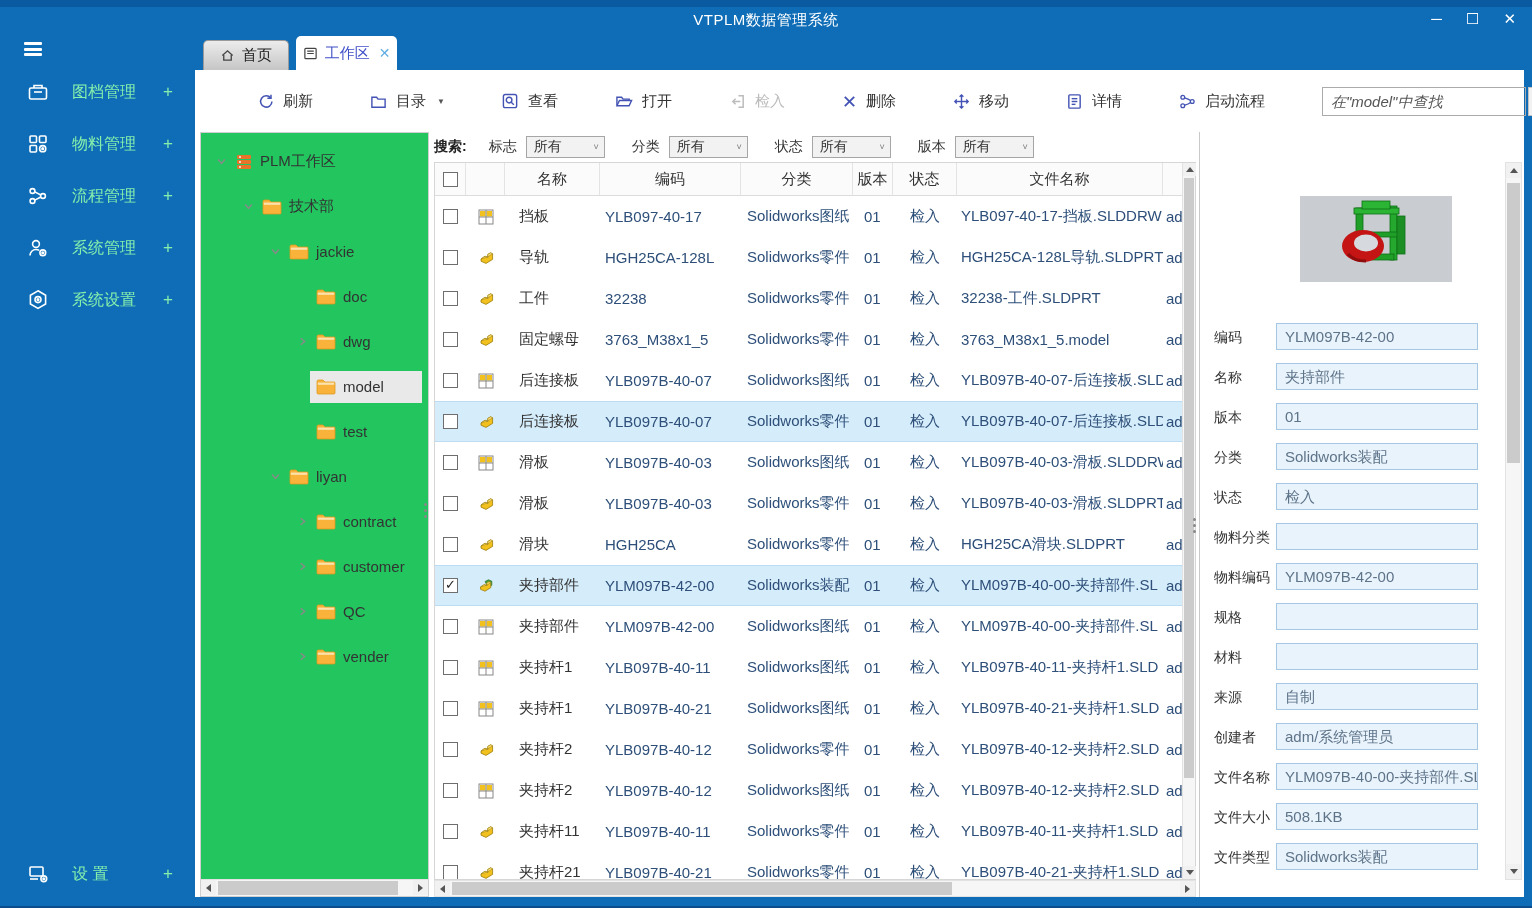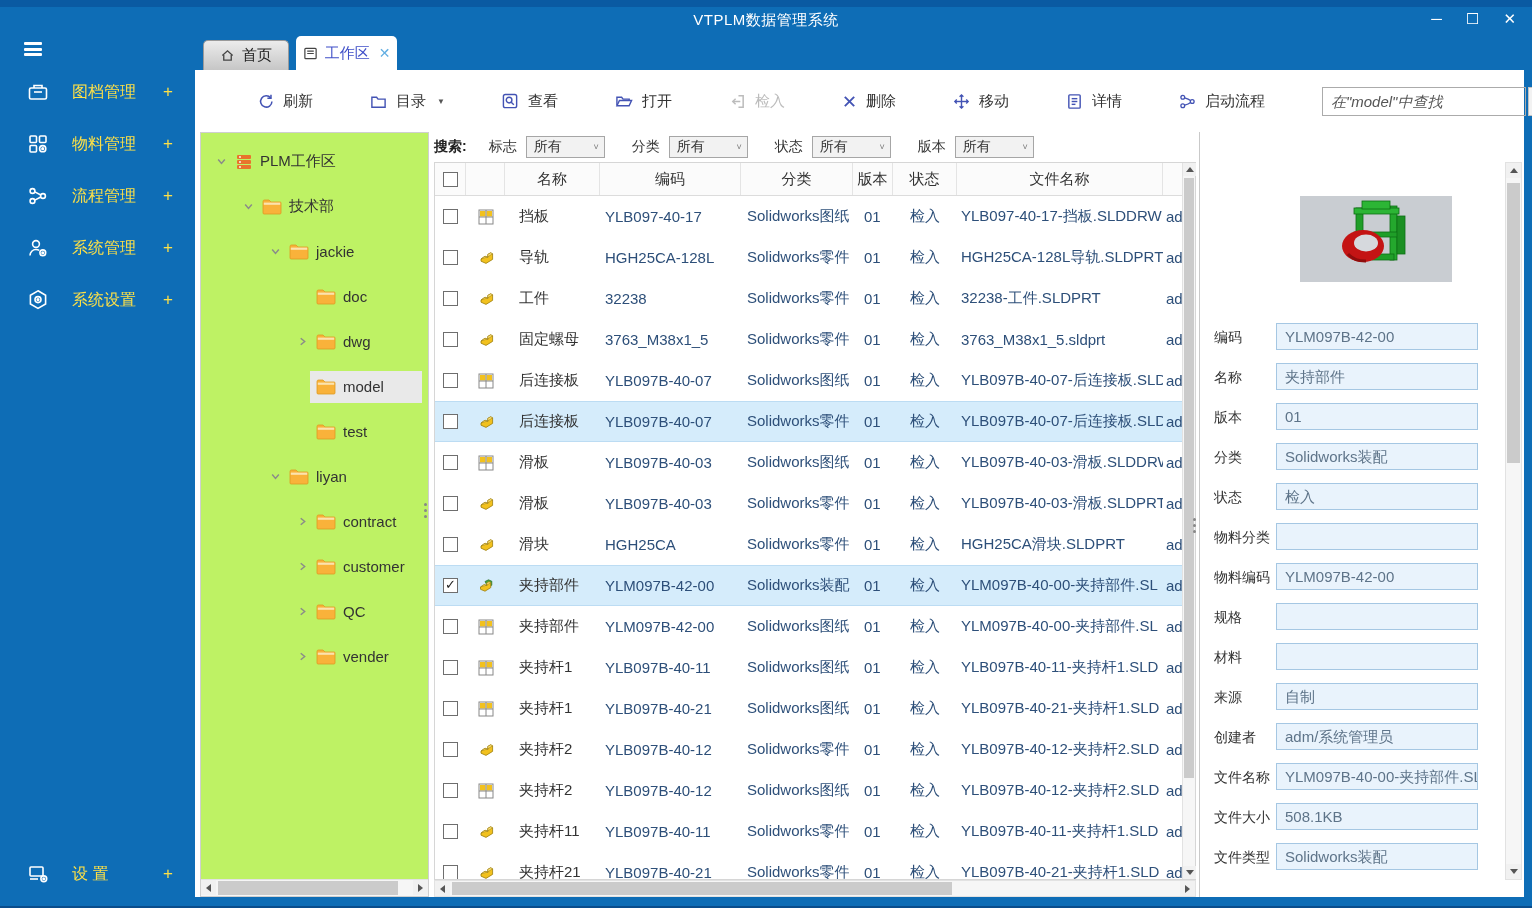--- a/index.html
+++ b/index.html
@@ -4,21 +4,21 @@
 <style>
   html,body{margin:0;padding:0;background:#444;}
   *{box-sizing:border-box;font-family:"Liberation Sans","DejaVu Sans",sans-serif;}
   .app{position:relative;width:1532px;height:908px;background:#0e6db6;overflow:hidden;}
   .topstrip{position:absolute;left:0;top:0;width:100%;height:7px;background:#0a5aa2;}
   .title{position:absolute;top:11px;left:0;width:100%;text-align:center;color:#fff;font-size:15px;letter-spacing:.5px;}
   .win-controls{position:absolute;right:16px;top:10px;display:flex;gap:24px;color:#fff;font-size:15px;}
   .win-controls span{cursor:default;line-height:18px;}
 
   
-  .sidebar{position:absolute;left:0;top:36px;width:195px;bottom:0;color:#fde047;}
+  .sidebar{position:absolute;left:0;top:36px;width:195px;bottom:0;color:#86efac;}
   .hamburger{position:absolute;left:24px;top:6px;width:18px;height:14px;display:flex;flex-direction:column;justify-content:space-between;}
   .hamburger span{height:3px;background:#fff;border-radius:1px;}
   .nav{position:absolute;top:30px;left:0;right:0;}
   .nav-item{display:flex;align-items:center;height:52px;padding:0 22px 0 26px;font-size:16px;}
   .nav-item svg{flex:0 0 24px;}
   .nav-label{margin-left:22px;}
   .nav-plus{margin-left:auto;font-size:17px;}
   .nav-bottom{position:absolute;bottom:8px;left:0;right:0;}
 
   
@@ -39,21 +39,21 @@
   .tb-btn .caret{font-size:8px;color:#555;margin-left:2px;}
   .tb-btn.disabled{color:#bcbcbc;}
   .search-group{margin-left:auto;margin-right:14px;display:flex;align-items:center;}
   .search-box{width:204px;height:29px;border:1px solid #ababab;display:flex;align-items:center;}
   .search-box input{border:none;outline:none;width:100%;height:100%;padding:0 8px;font-size:15px;background:transparent;}
   .search-box input::placeholder{font-style:italic;color:#555;}
   .mini-btn{height:29px;background:#f2f2f2;border:1px solid #c3c3c3;display:flex;align-items:center;justify-content:center;}
   .btn-find{width:26px;margin-left:2px;}
 
   
-  .tree-panel{position:absolute;left:5px;top:62px;width:229px;height:765px;border:1px solid #cfcfcf;overflow:hidden;background:#bef264;}
+  .tree-panel{position:absolute;left:5px;top:62px;width:229px;height:765px;border:1px solid #cfcfcf;overflow:hidden;background:#22c55e;}
   .tree-list{position:absolute;top:6px;left:0;right:0;}
   .tree-node{display:flex;align-items:center;height:45px;font-size:15px;color:#333;}
   .chev{width:16px;display:flex;align-items:center;justify-content:center;flex:0 0 16px;}
   .node-core{flex:1;display:flex;align-items:center;gap:7px;height:32px;padding:0 6px;margin-right:6px;}
   .node-core.sel{background:#e9e9e9;}
   .splitter-dots{position:absolute;display:flex;flex-direction:column;gap:3px;}
   .splitter-dots i{width:3px;height:3px;background:#888;border-radius:50%;}
   .sd1{left:229px;top:433px;}
   .sd2{left:998px;top:448px;}
 
@@ -639,21 +639,21 @@
                   <path d="M3 9 7 6.2 9.8 7.4 9.8 4.4 12.6 2.8 14.6 3.8 14.6 9.4 8 13.4 3 11.2z" fill="#f2c11e" stroke="#9a7d10" stroke-width="0.8"></path>
                   <path d="M3 9 7 6.2 9.8 7.4 9.8 4.4 12.6 2.8 14.6 3.8 9.8 6.8z" fill="#f8df7a" stroke="#9a7d10" stroke-width="0.5"></path>
                 </svg>
 
               </div>
               <div class="c name-c">固定螺母</div>
               <div class="c code-c">3763_M38x1_5</div>
               <div class="c cat-c">Solidworks零件</div>
               <div class="c ver-c">01</div>
               <div class="c st-c">检入</div>
-              <div class="c fn-c">3763_M38x1_5.sldprt</div>
+              <div class="c fn-c">3763_M38x1_5.model</div>
               <div class="c cr-c">adm</div>
             </div>
             <div class="t-row">
               <div class="c cb-c">
                 <span class="cb"></span>
               </div>
               <div class="c ic-c">
                 <svg width="16" height="16" viewBox="0 0 16 16">
                   <rect x="1" y="1" width="14" height="14" fill="#fff" stroke="#888"></rect>
                   <rect x="2" y="2" width="5.5" height="5.5" fill="#f2c11e"></rect>

